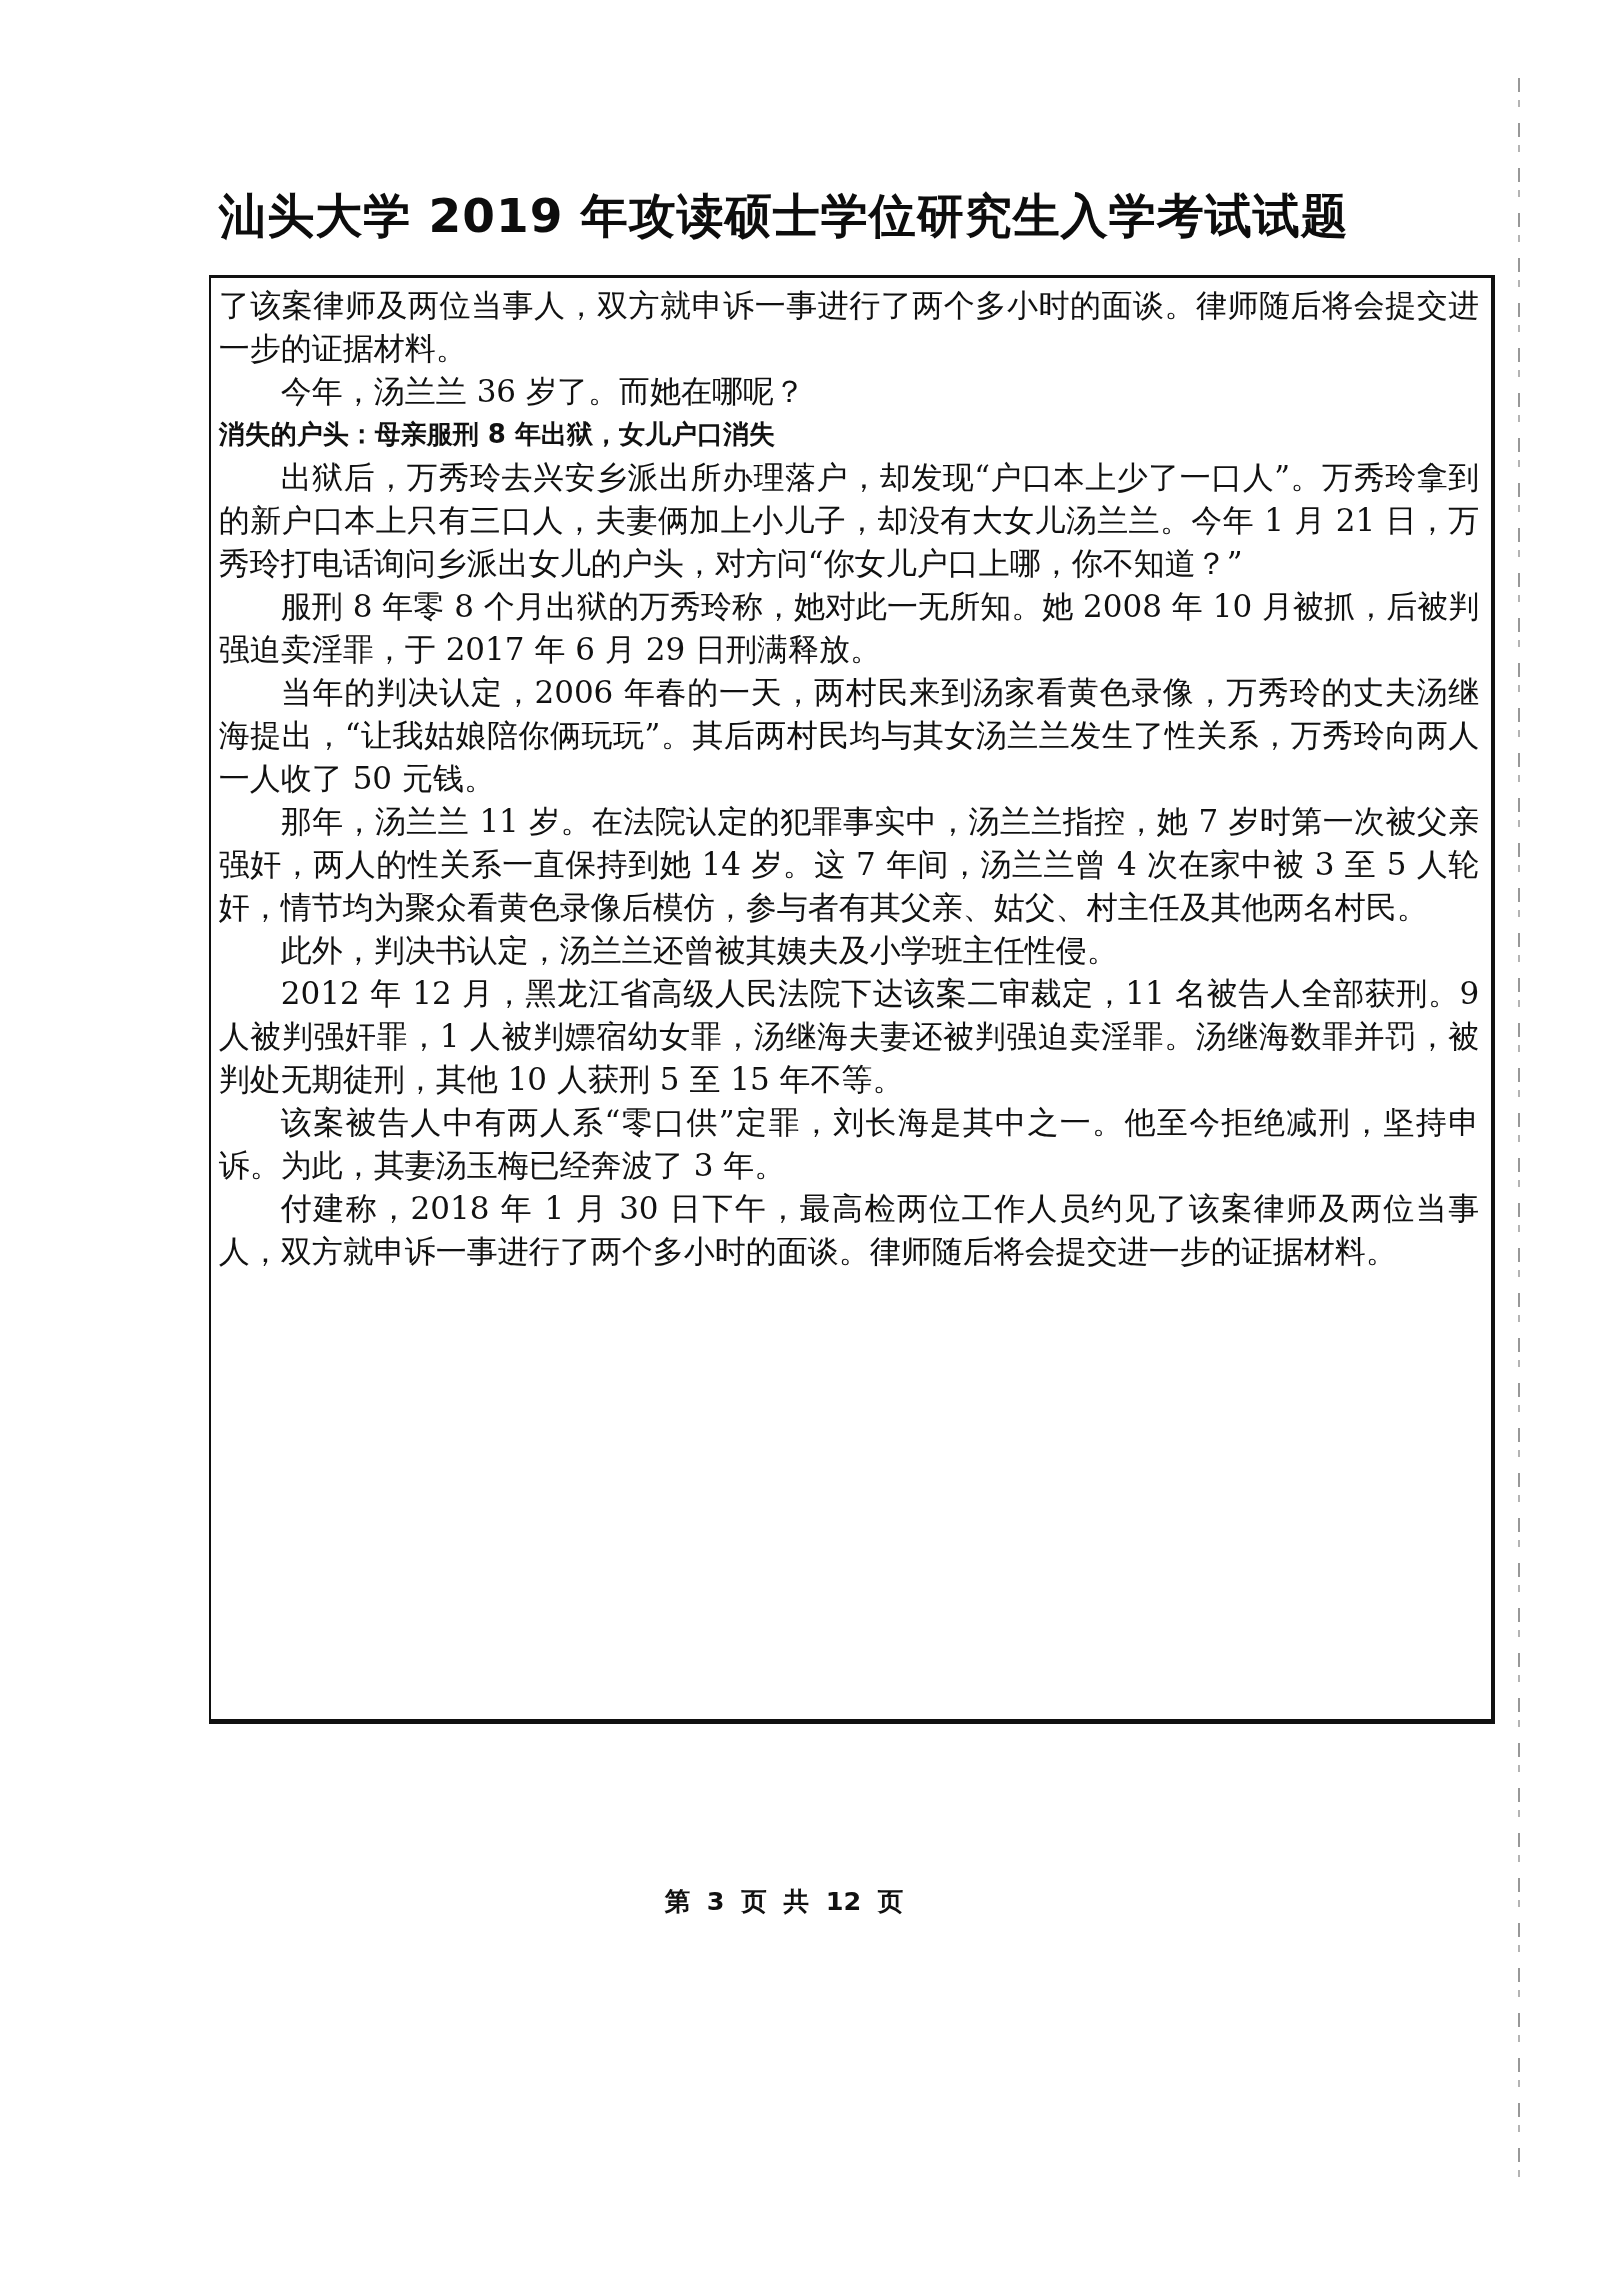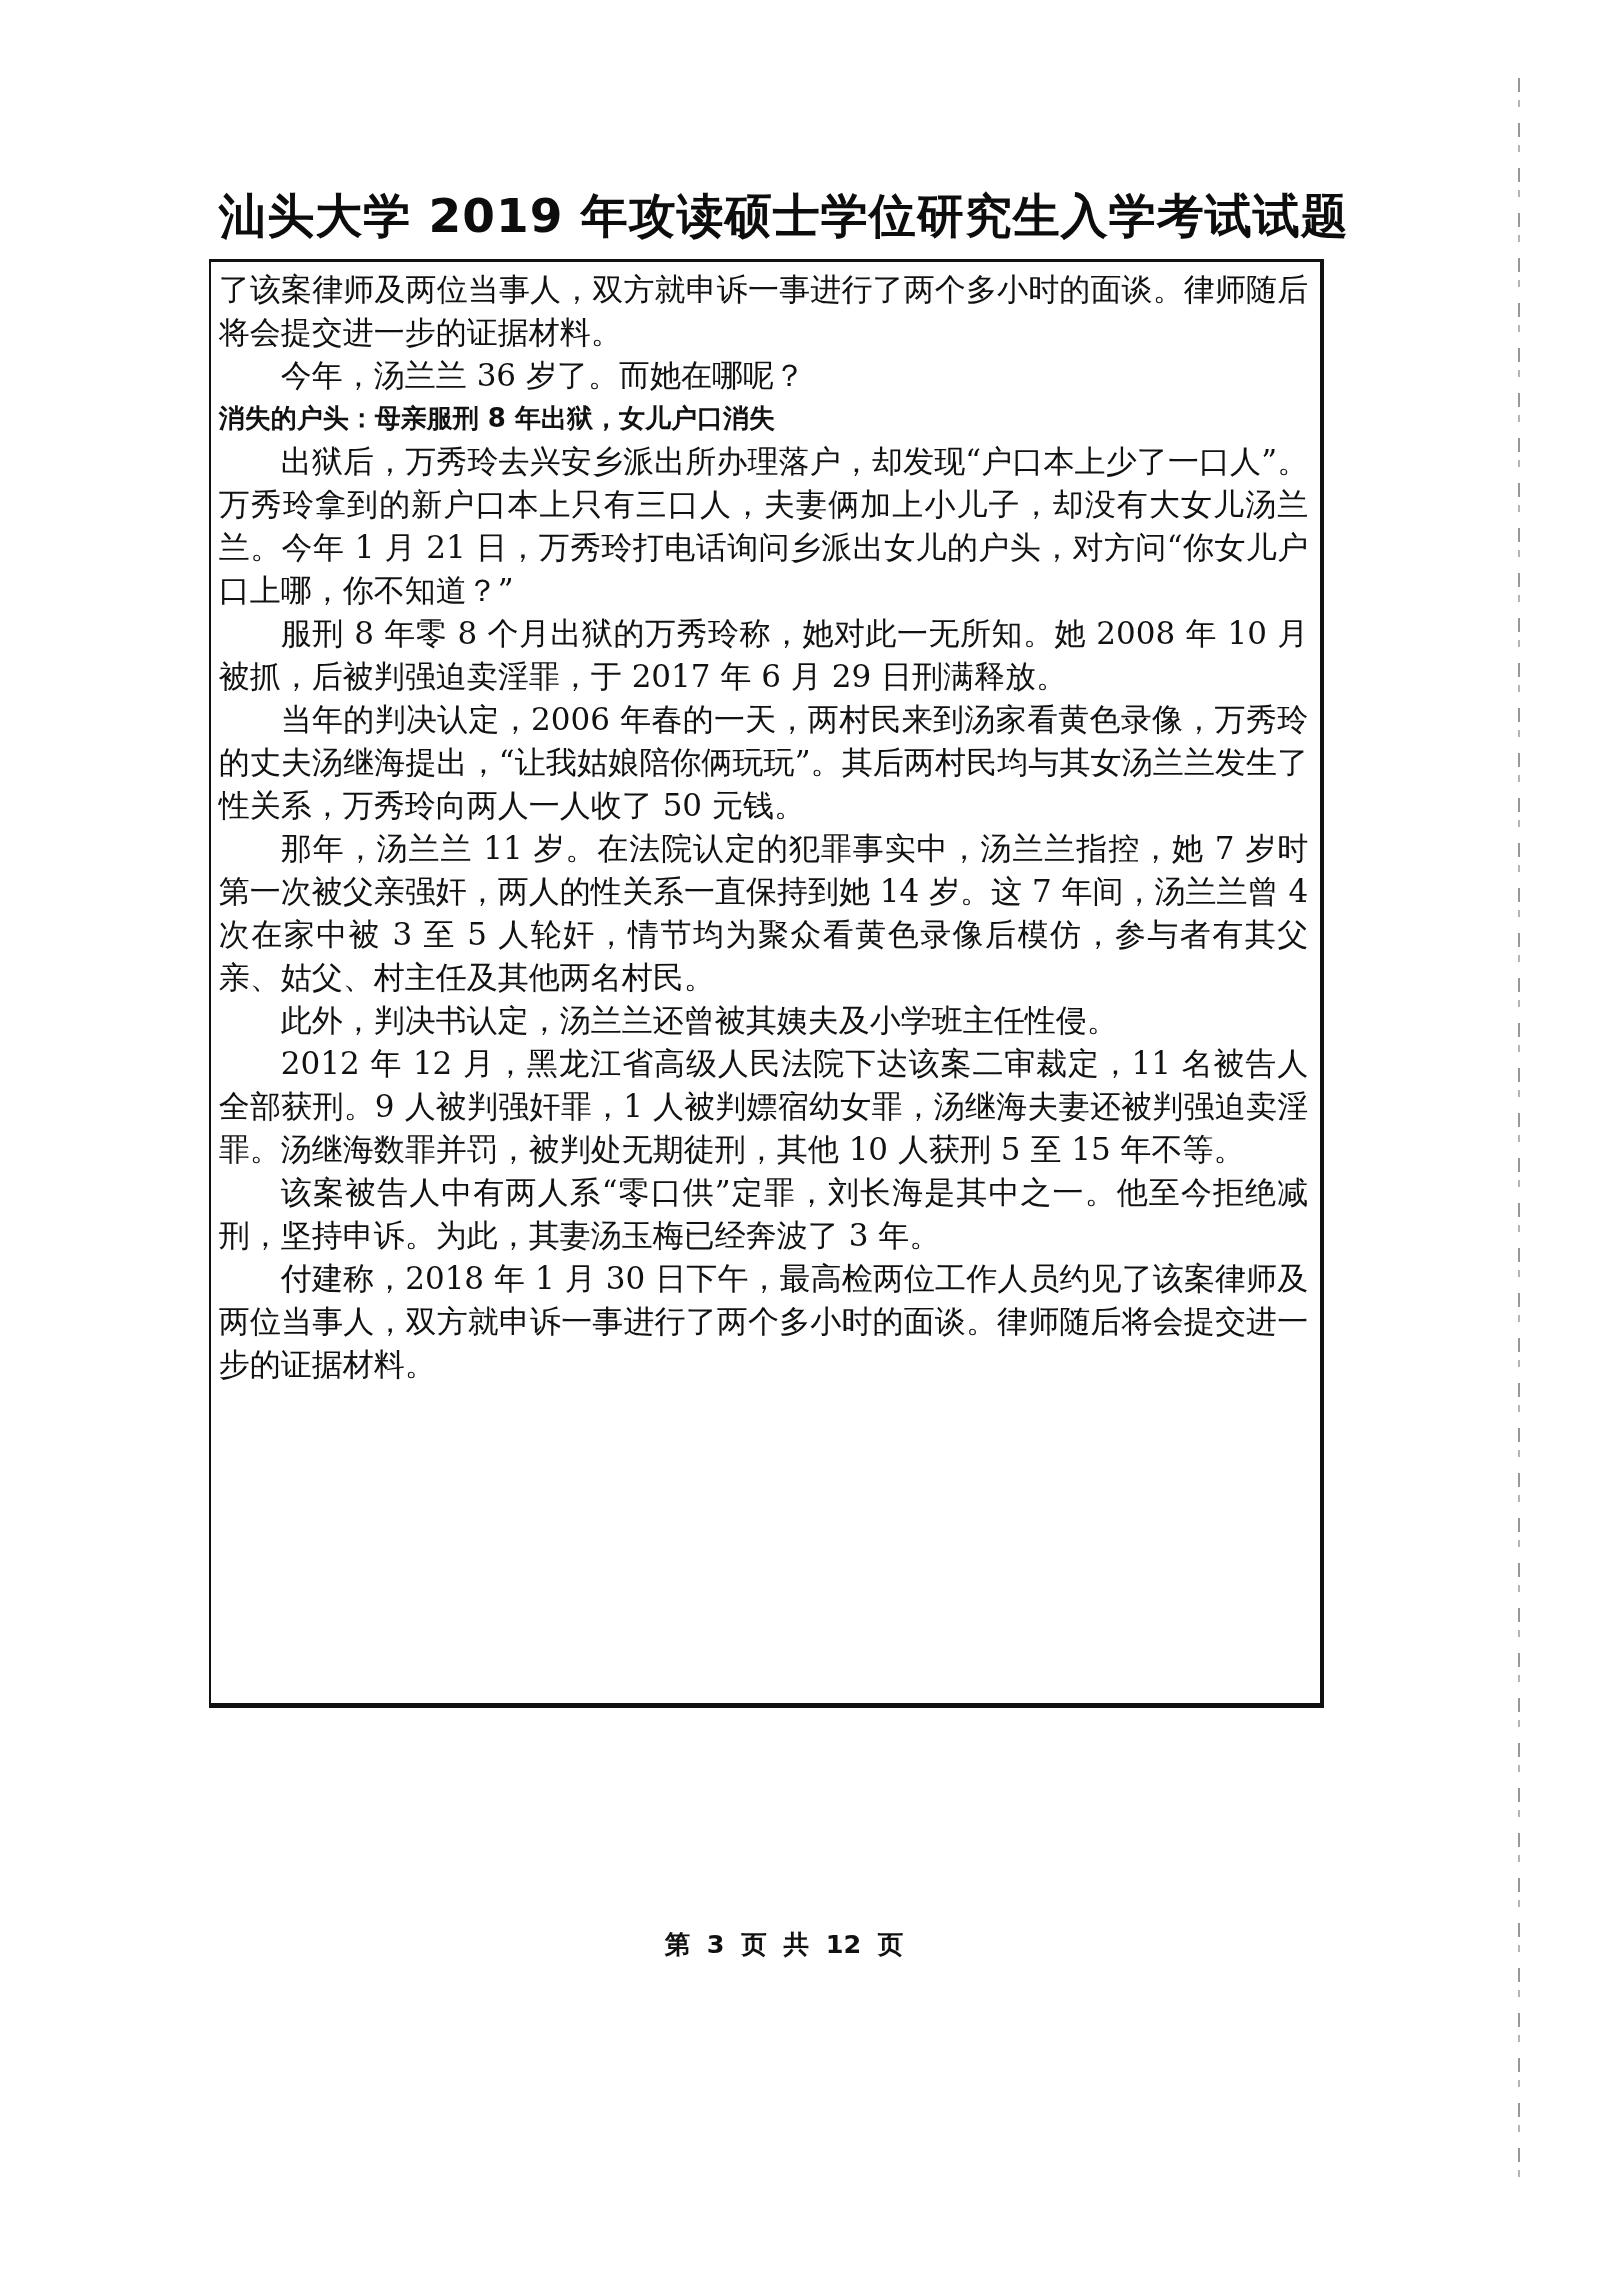--- a/index.html
+++ b/index.html
@@ -24,22 +24,22 @@
     font-family: "DejaVu Sans", "Liberation Sans", sans-serif;
     font-weight: bold;
     font-size: 47px;
     letter-spacing: 1px;
     line-height: 59px;
     color: #0d0d0d;
   }
   .text-box {
     position: absolute;
     left: 209px;
-    top: 259px;
-    width: 1115px;
+    top: 275px;
+    width: 1286px;
     height: 1449px;
     border-top: 3.9px solid #111;
     border-left: 2.9px solid #111;
     border-right: 4.9px solid #111;
     border-bottom: 5.9px solid #111;
     padding: 0 0 0 7.8px;
     box-sizing: border-box;
   }
   .text-box p {
     margin: 0;
@@ -53,21 +53,21 @@
   }
   .text-box p.subhead {
     font-family: "DejaVu Sans", "Liberation Sans", sans-serif;
     font-weight: bold;
     font-size: 26px;
   }
   .lines { padding-top: 5.9px; padding-right: 11.8px; }
   .footer {
     position: absolute;
     left: 0;
-    top: 1927px;
+    top: 1884px;
     width: 1568px;
     text-align: center;
     font-family: "DejaVu Sans", "Liberation Sans", sans-serif;
     font-weight: bold;
     font-size: 25.5px;
     word-spacing: 7.8px;
     color: #111;
   }
   .scan-edge {
     position: absolute;

